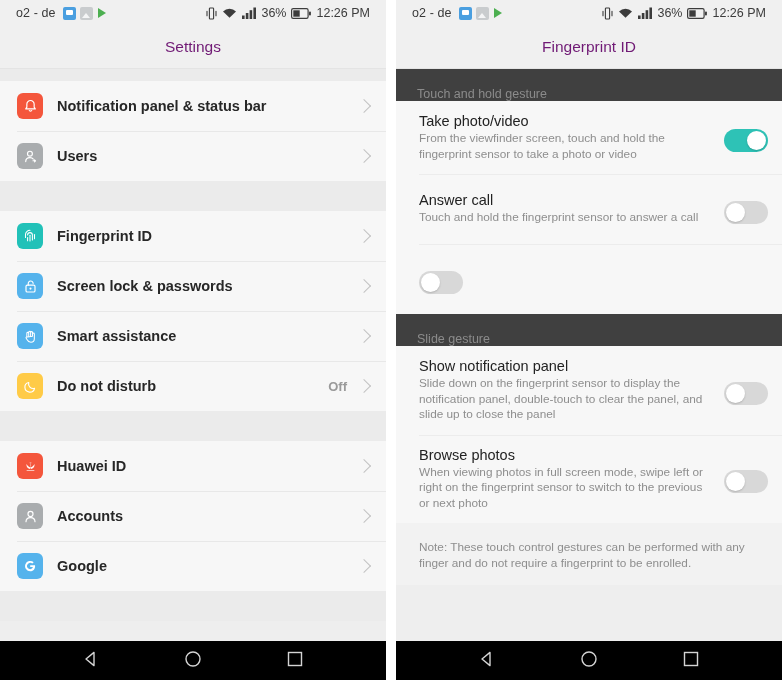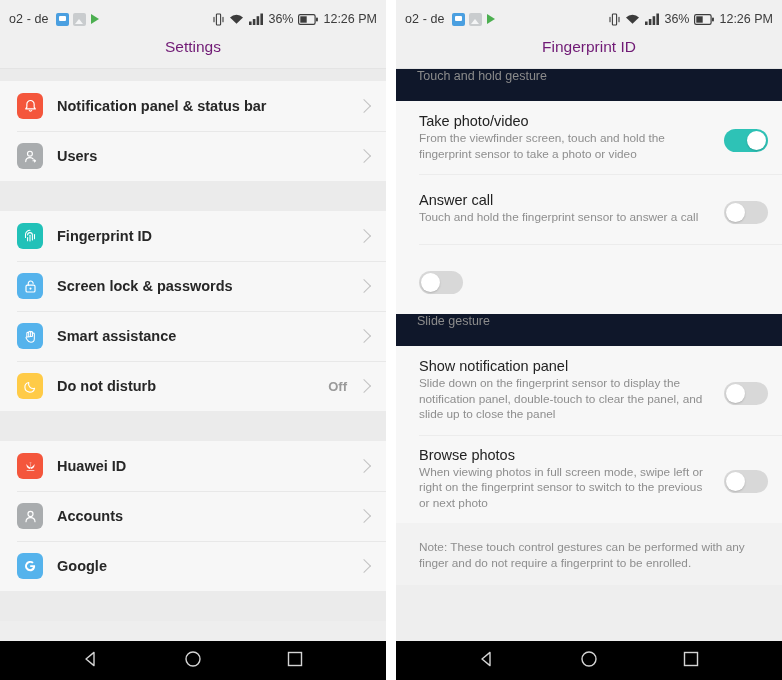--- a/index.html
+++ b/index.html
@@ -30,22 +30,22 @@
     overflow: hidden;
   }
   .phone.left  { border-right: 5px solid #ffffff; width: 386px; }
   .phone.right { border-left: 5px solid #ffffff; width: 386px; }
 
   
   .statusbar {
     height: 26px;
     background: #f0f0f0;
     display: flex;
-    align-items: flex-end;
-    padding: 0 9px;
+    align-items: center;
+    padding: 0 16px;
     font-size: 12.5px;
     color: #3c3c3c;
     flex: 0 0 auto;
   }
   .sb-left { display: flex; align-items: center; gap: 5px; }
   .sb-carrier { letter-spacing: 0.1px; font-size: 12.5px; color: #393939; }
   .sb-appicons { display: flex; align-items: center; gap: 4px; margin-left: 2px;}
   .appicon { width: 13px; height: 13px; border-radius: 2px; display:block; }
   .appicon.msg { background: #4a9fe0; position: relative; }
   .appicon.msg::after {
@@ -140,24 +140,24 @@
     width: 9px; height: 9px;
     border-right: 1.6px solid #c2c2c2;
     border-top: 1.6px solid #c2c2c2;
     transform: rotate(45deg);
     flex: 0 0 auto;
     margin-right: 5px;
   }
 
   
   .sectionhdr {
-    background: #0f172a;
+    background: #404040;
     height: 32px;
     display: flex;
-    align-items: flex-start;
+    align-items: flex-end;
     padding-left: 21px;
     font-size: 12.5px;
     color: #8b8b8b;
   }
   .srow {
     background: #f7f7f7;
     display: flex;
     align-items: center;
     padding: 12px 14px 12px 23px;
     position: relative;

